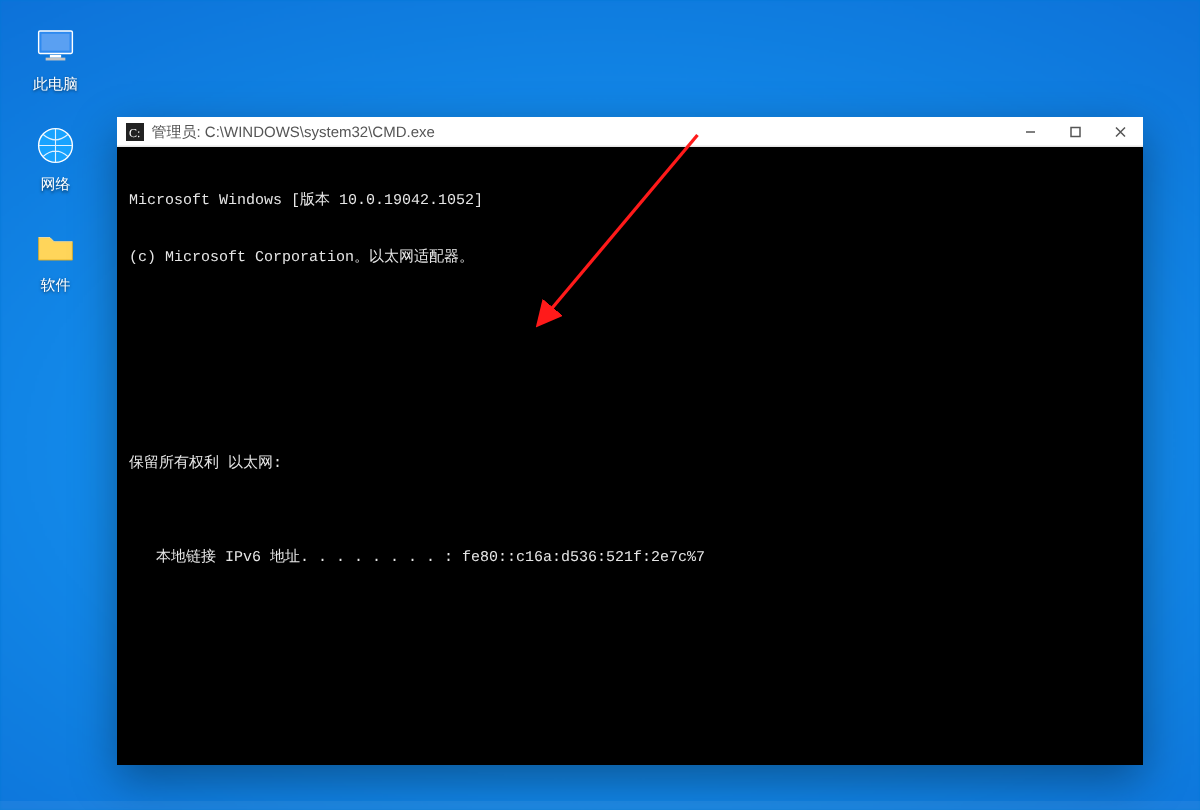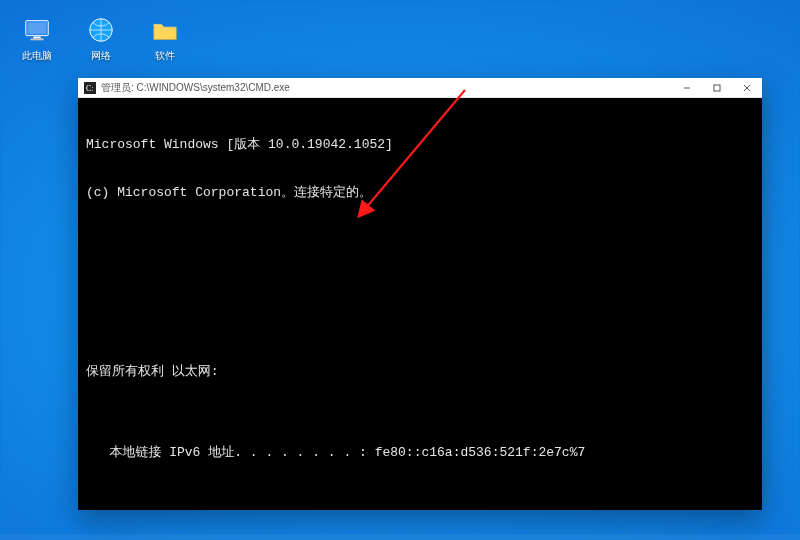--- a/index.html
+++ b/index.html
@@ -26,21 +26,21 @@
     bottom: 0; left: 0; right: 0;
     height: 6px;
     background: rgba(255,255,255,0.06);
     z-index: 1;
   }
   
   .desktop-icons {
     position: absolute;
     top: 14px; left: 14px;
     display: flex;
-    flex-direction: row;
+    flex-direction: column;
     gap: 18px;
     z-index: 1;
   }
   .dicon {
     width: 46px;
     display: flex;
     flex-direction: column;
     align-items: center;
     gap: 3px;
     cursor: pointer;
@@ -102,21 +102,21 @@
     justify-content: center;
     color: #666;
     cursor: pointer;
   }
   .winctrl svg { display: block; }
   .terminal {
     flex: 1;
     background: #000;
     color: #e6e6e6;
     font-family: Consolas, "Courier New", monospace;
-    font-size: 13px;
+    font-size: 10px;
     line-height: 1.25;
     padding: 6px 8px 8px 8px;
     white-space: pre;
     overflow: hidden;
     position: relative;
   }
   .termline { white-space: pre; }
   
   .arrow-svg {
     position: absolute;
@@ -185,21 +185,21 @@
       </div>
       <div class="winctrl close">
         <svg width="10" height="10" viewBox="0 0 10 10">
             <path d="M2 2 L8 8 M8 2 L2 8" stroke="#555" stroke-width="1"></path>
           </svg>
       </div>
     </div>
   </div>
   <div class="terminal">
     <div class="termline">Microsoft Windows [版本 10.0.19042.1052]</div>
-    <div class="termline">(c) Microsoft Corporation。连接特定的。</div>
+    <div class="termline">(c) Microsoft Corporation。以太网适配器。</div>
     <div class="termline"></div>
     <div class="termline"></div>
     <div class="termline"></div>
     <div class="termline"></div>
     <div class="termline">保留所有权利 以太网:</div>
     <div class="termline"></div>
     <div class="termline">   本地链接 IPv6 地址. . . . . . . . : fe80::c16a:d536:521f:2e7c%7</div>
     
     
     

